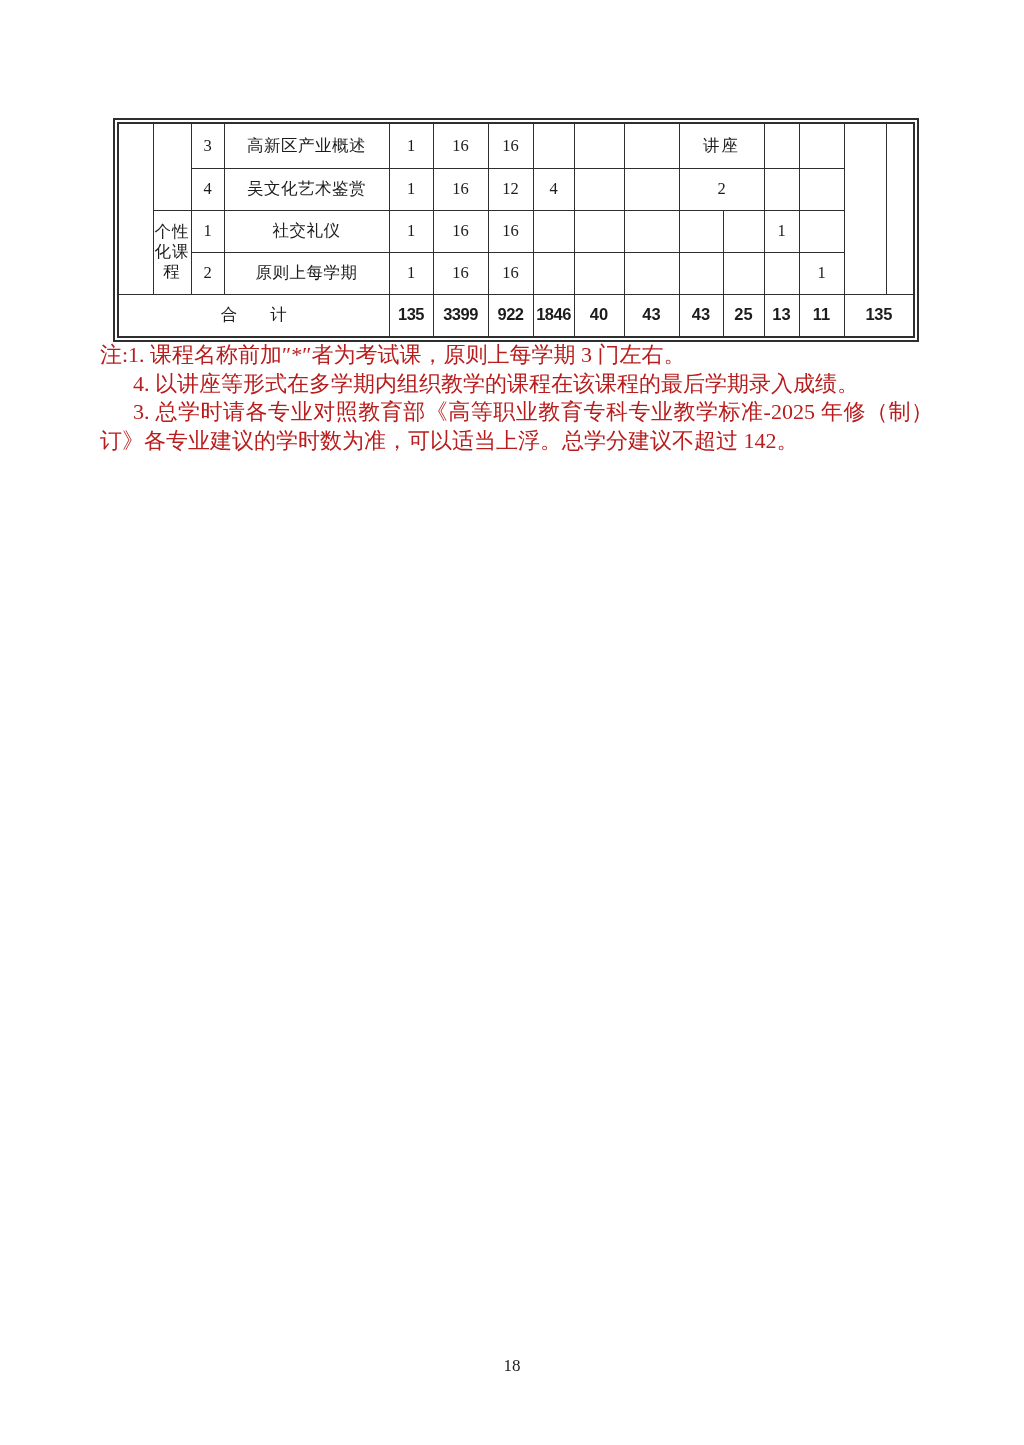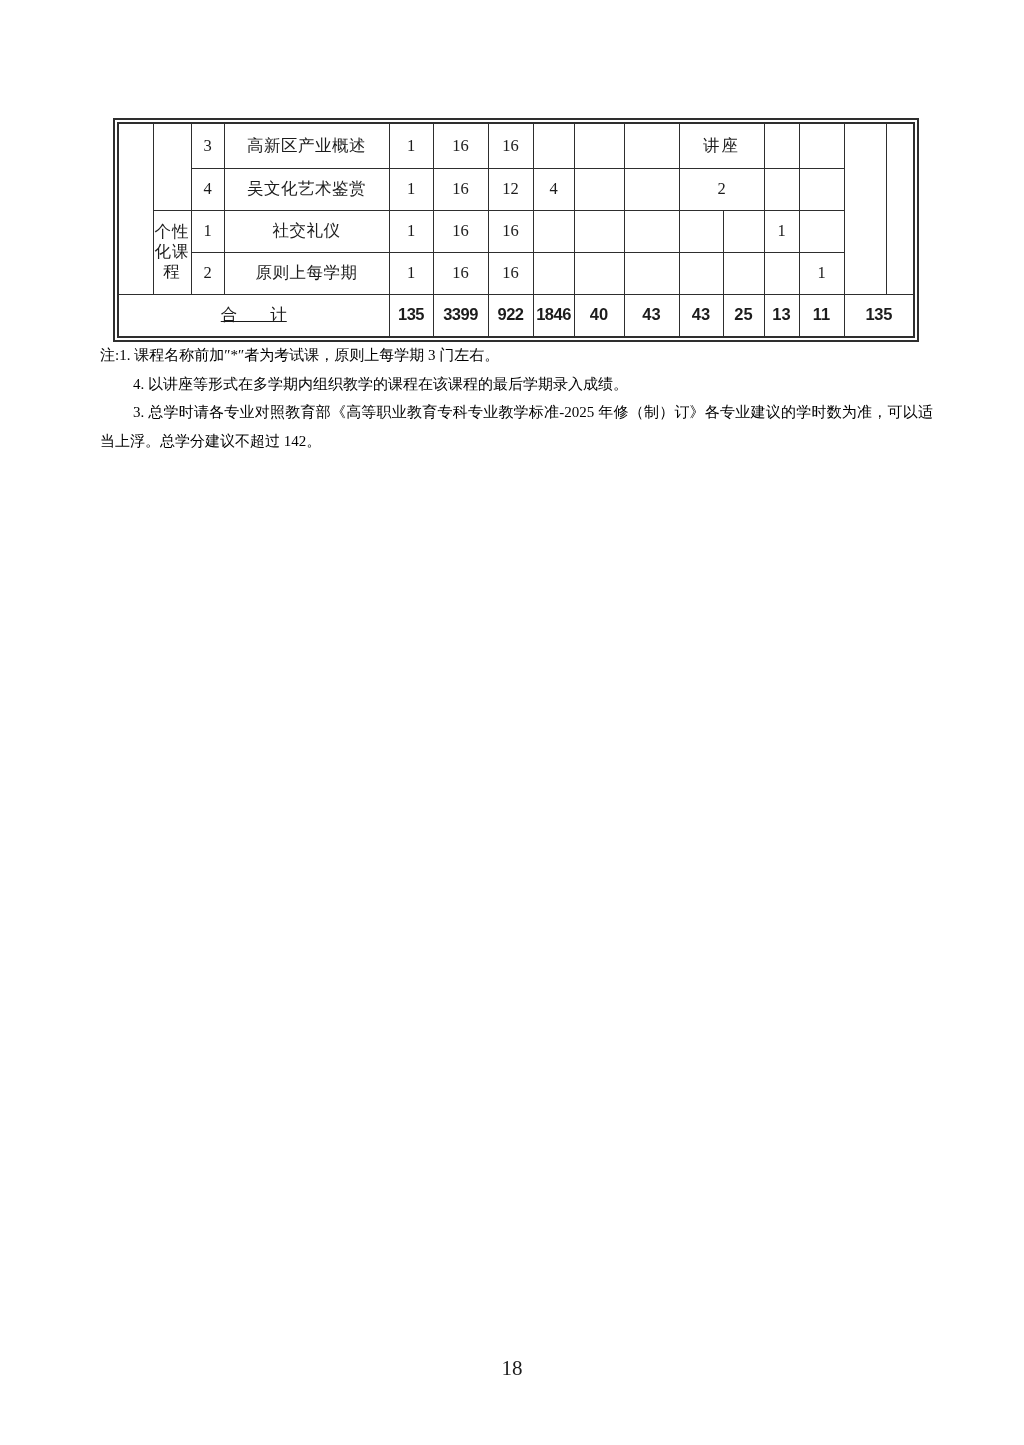--- a/index.html
+++ b/index.html
@@ -54,48 +54,47 @@
   }
   td.lecture-cell { font-size: 16.5px; letter-spacing: 2px; }
   tr.row-total td {
     font-family: "Liberation Sans", "DejaVu Sans", sans-serif;
     font-weight: bold;
   }
   td.total-label {
     font-family: "Liberation Serif", "DejaVu Serif", serif !important;
     font-weight: normal !important;
     font-size: 18px;
-    text-decoration: underline;
   }
   td.total-narrow { font-size: 16.5px; letter-spacing: -0.5px; }
   td.total-week   { font-size: 19px; margin-left: 44px; }
   td.total-exam   { font-size: 15px; letter-spacing: -0.3px; }
 
   
   .notes {
     position: absolute;
     left: 100px;
     top: 341px;
     width: 833px;
-    font-size: 15px;
+    font-size: 22px;
     line-height: 28.6px;
-    color: #000000;
+    color: #b91c1c;
   }
   .notes p { margin: 0; }
   .notes p.indented { text-indent: 33px; }
   .notes p.justified { text-align: justify; }
 
   
   .page-number {
     position: absolute;
     left: 0;
     top: 1356px;
     width: 100%;
     text-align: center;
-    font-size: 21px;
+    font-size: 17px;
     color: #1c1c1c;
   }
 </style>
 </head>
 <body>
 
 <div class="page">
 
   <div class="table-frame">
     <table class="curriculum">

